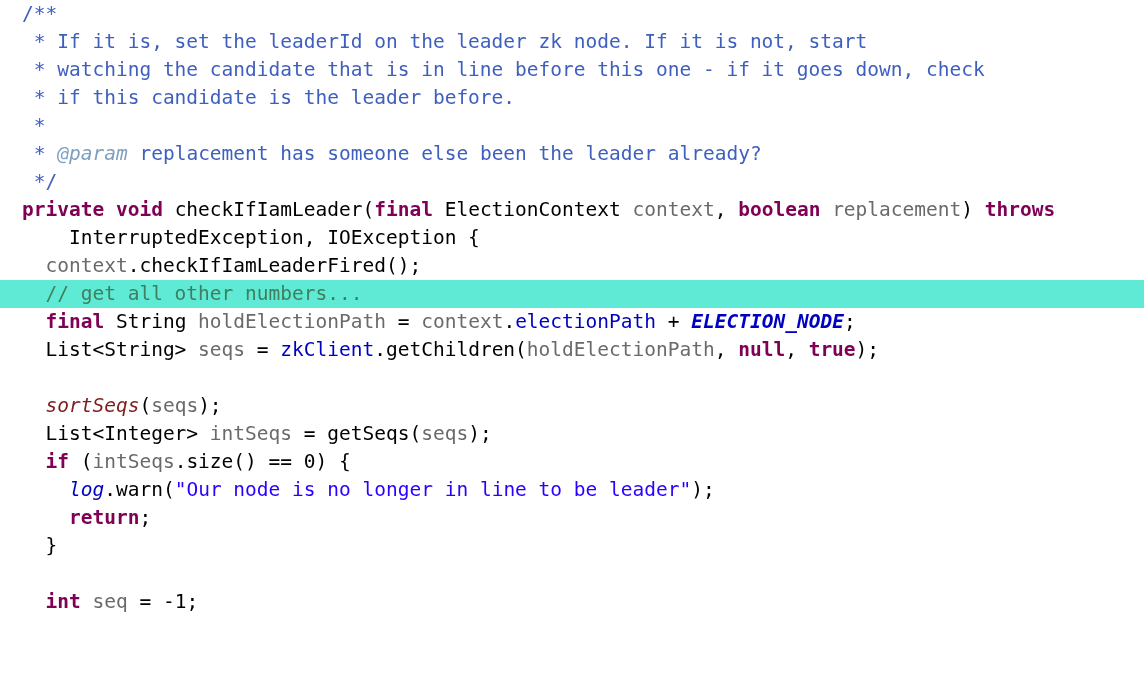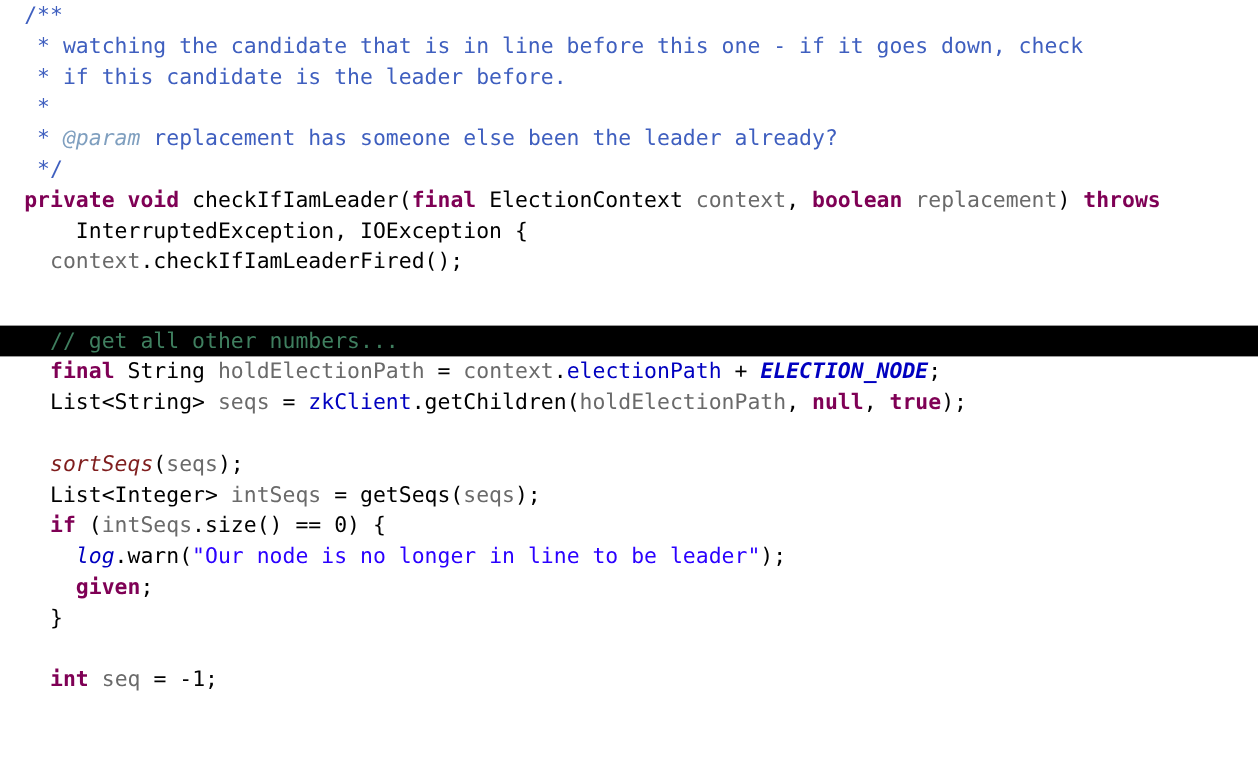--- a/index.html
+++ b/index.html
@@ -28,22 +28,21 @@
     line-height: 28px;
     font-size: 19.5px;
     letter-spacing: 0px;
     white-space: pre;
     padding-left: 22px;
     color: #000000;
     box-sizing: border-box;
   }
 
   .code-line.highlighted {
-    background: #000000;
-    margin-top: 44px;
+    background: #5eead4;
   }
 
   
   .tok-javadoc      { color: #3f5fbf; }
   .tok-javadoc-tag  { color: #7f9fbf; font-style: italic; }
   .tok-comment      { color: #3f7f5f; }
   .tok-keyword      { color: #7f0055; font-weight: bold; }
   .tok-string       { color: #2a00ff; }
   .tok-plain        { color: #000000; }
   .tok-local        { color: #6a6a6a; }
@@ -52,34 +51,35 @@
   .tok-staticfield-plain { color: #0000c0; font-style: italic; }
   .tok-staticmethod { color: #7f1d1d; font-style: italic; }
   .tok-number       { color: #000000; }
 </style>
 </head>
 <body>
 
 <div id="editor">
   <div id="code-body">
       <div class="code-line"><span class="tok-javadoc">/**</span></div>
+      <div class="code-line"><span class="tok-javadoc"> * If it is, set the leaderId on the leader zk node. If it is not, start</span></div>
       <div class="code-line"><span class="tok-javadoc"> * watching the candidate that is in line before this one - if it goes down, check</span></div>
       <div class="code-line"><span class="tok-javadoc"> * if this candidate is the leader before.</span></div>
       <div class="code-line"><span class="tok-javadoc"> *</span></div>
       <div class="code-line"><span class="tok-javadoc"> * </span><span class="tok-javadoc-tag">@param</span><span class="tok-javadoc"> replacement has someone else been the leader already?</span></div>
       <div class="code-line"><span class="tok-javadoc"> */</span></div>
       <div class="code-line"><span class="tok-keyword">private void</span><span class="tok-plain"> checkIfIamLeader(</span><span class="tok-keyword">final</span><span class="tok-plain"> ElectionContext </span><span class="tok-local">context</span><span class="tok-plain">, </span><span class="tok-keyword">boolean</span><span class="tok-plain"> </span><span class="tok-local">replacement</span><span class="tok-plain">) </span><span class="tok-keyword">throws</span></div>
       <div class="code-line"><span class="tok-plain">    InterruptedException, IOException {</span></div>
       <div class="code-line"><span class="tok-local">  context</span><span class="tok-plain">.checkIfIamLeaderFired();</span></div>
       <div class="code-line highlighted"><span class="tok-comment">  // get all other numbers...</span></div>
       <div class="code-line"><span class="tok-plain">  </span><span class="tok-keyword">final</span><span class="tok-plain"> String </span><span class="tok-local">holdElectionPath</span><span class="tok-plain"> = </span><span class="tok-local">context</span><span class="tok-plain">.</span><span class="tok-field">electionPath</span><span class="tok-plain"> + </span><span class="tok-staticfield">ELECTION_NODE</span><span class="tok-plain">;</span></div>
       <div class="code-line"><span class="tok-plain">  List&lt;String&gt; </span><span class="tok-local">seqs</span><span class="tok-plain"> = </span><span class="tok-field">zkClient</span><span class="tok-plain">.getChildren(</span><span class="tok-local">holdElectionPath</span><span class="tok-plain">, </span><span class="tok-keyword">null</span><span class="tok-plain">, </span><span class="tok-keyword">true</span><span class="tok-plain">);</span></div>
       <div class="code-line"><span class="tok-plain"></span></div>
       <div class="code-line"><span class="tok-plain">  </span><span class="tok-staticmethod">sortSeqs</span><span class="tok-plain">(</span><span class="tok-local">seqs</span><span class="tok-plain">);</span></div>
       <div class="code-line"><span class="tok-plain">  List&lt;Integer&gt; </span><span class="tok-local">intSeqs</span><span class="tok-plain"> = getSeqs(</span><span class="tok-local">seqs</span><span class="tok-plain">);</span></div>
       <div class="code-line"><span class="tok-plain">  </span><span class="tok-keyword">if</span><span class="tok-plain"> (</span><span class="tok-local">intSeqs</span><span class="tok-plain">.size() == </span><span class="tok-number">0</span><span class="tok-plain">) {</span></div>
       <div class="code-line"><span class="tok-plain">    </span><span class="tok-staticfield-plain">log</span><span class="tok-plain">.warn(</span><span class="tok-string">"Our node is no longer in line to be leader"</span><span class="tok-plain">);</span></div>
-      <div class="code-line"><span class="tok-plain">    </span><span class="tok-keyword">given</span><span class="tok-plain">;</span></div>
+      <div class="code-line"><span class="tok-plain">    </span><span class="tok-keyword">return</span><span class="tok-plain">;</span></div>
       <div class="code-line"><span class="tok-plain">  }</span></div>
       <div class="code-line"><span class="tok-plain"></span></div>
       <div class="code-line"><span class="tok-plain">  </span><span class="tok-keyword">int</span><span class="tok-plain"> </span><span class="tok-local">seq</span><span class="tok-plain"> = </span><span class="tok-number">-1</span><span class="tok-plain">;</span></div>
     </div>
 </div>
 
 </body></html>

